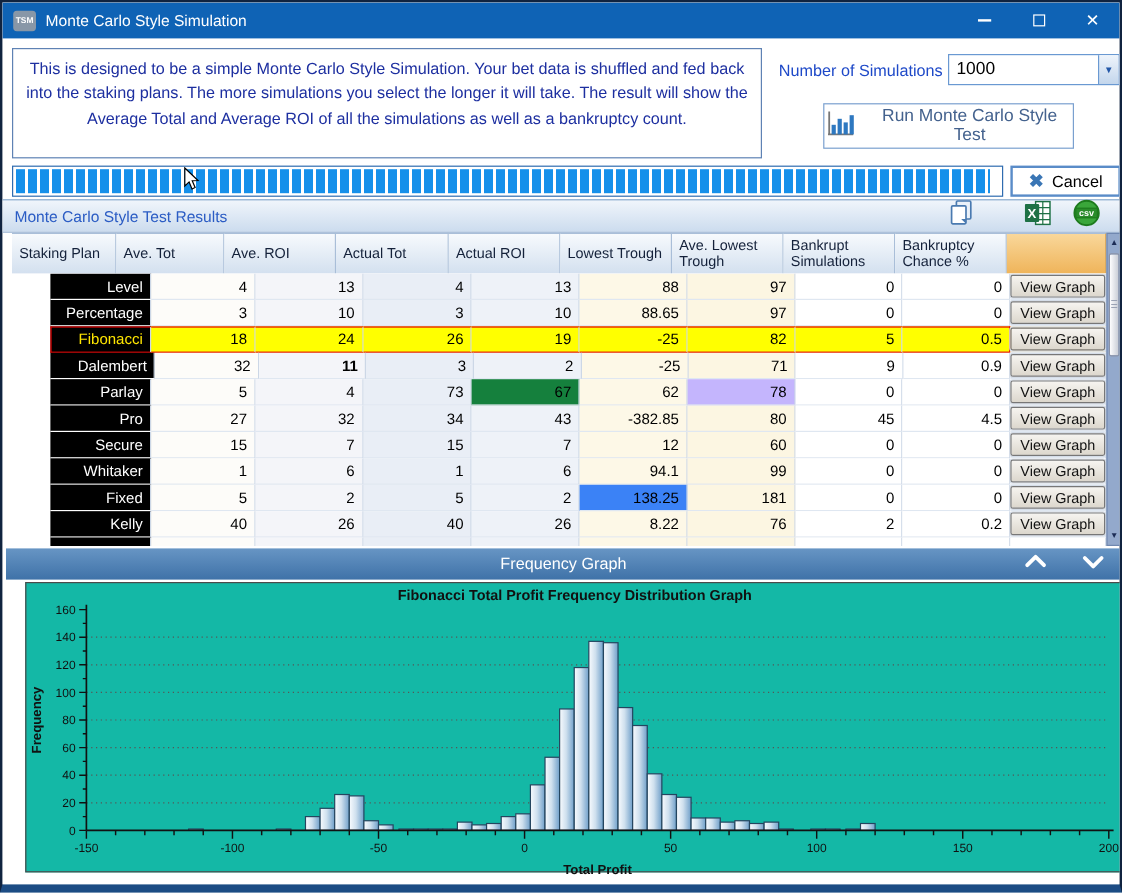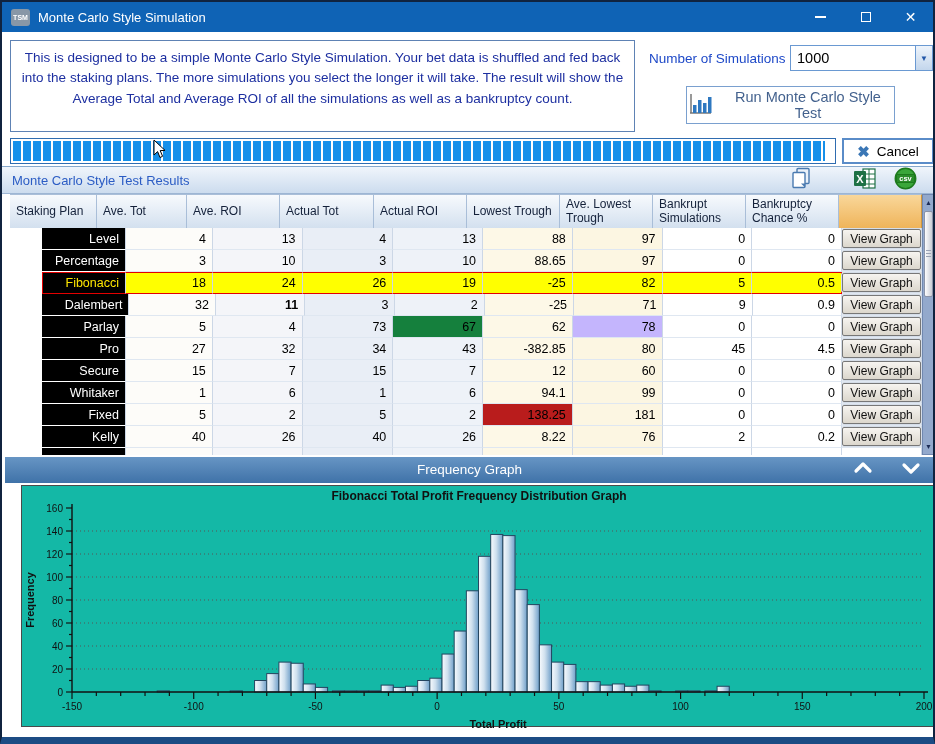--- a/index.html
+++ b/index.html
@@ -309,21 +309,21 @@
         <div class="cell btncell" style="width: 83px;">
           <button class="vg-btn">View Graph</button>
         </div>
       </div>
       <div class="trow">
         <div class="cell plan" style="width: 87px;">Fixed</div>
         <div class="cell" style="width: 90px; background: rgb(253, 252, 249);">5</div>
         <div class="cell" style="width: 93px; background: rgb(244, 245, 249);">2</div>
         <div class="cell" style="width: 94px; background: rgb(233, 238, 246);">5</div>
         <div class="cell" style="width: 93px; background: rgb(238, 242, 248);">2</div>
-        <div class="cell" style="width: 93px; background: #b91c1c; text-align: right;">138.25</div>
+        <div class="cell" style="width: 93px; background: #3b82f6; text-align: right;">138.25</div>
         <div class="cell" style="width: 93px; background: rgb(252, 246, 226);">181</div>
         <div class="cell" style="width: 93px; background: rgb(255, 255, 255);">0</div>
         <div class="cell" style="width: 93px; background: rgb(255, 255, 255);">0</div>
         <div class="cell btncell" style="width: 83px;">
           <button class="vg-btn">View Graph</button>
         </div>
       </div>
       <div class="trow">
         <div class="cell plan" style="width: 87px;">Kelly</div>
         <div class="cell" style="width: 90px; background: rgb(253, 252, 249);">40</div>

